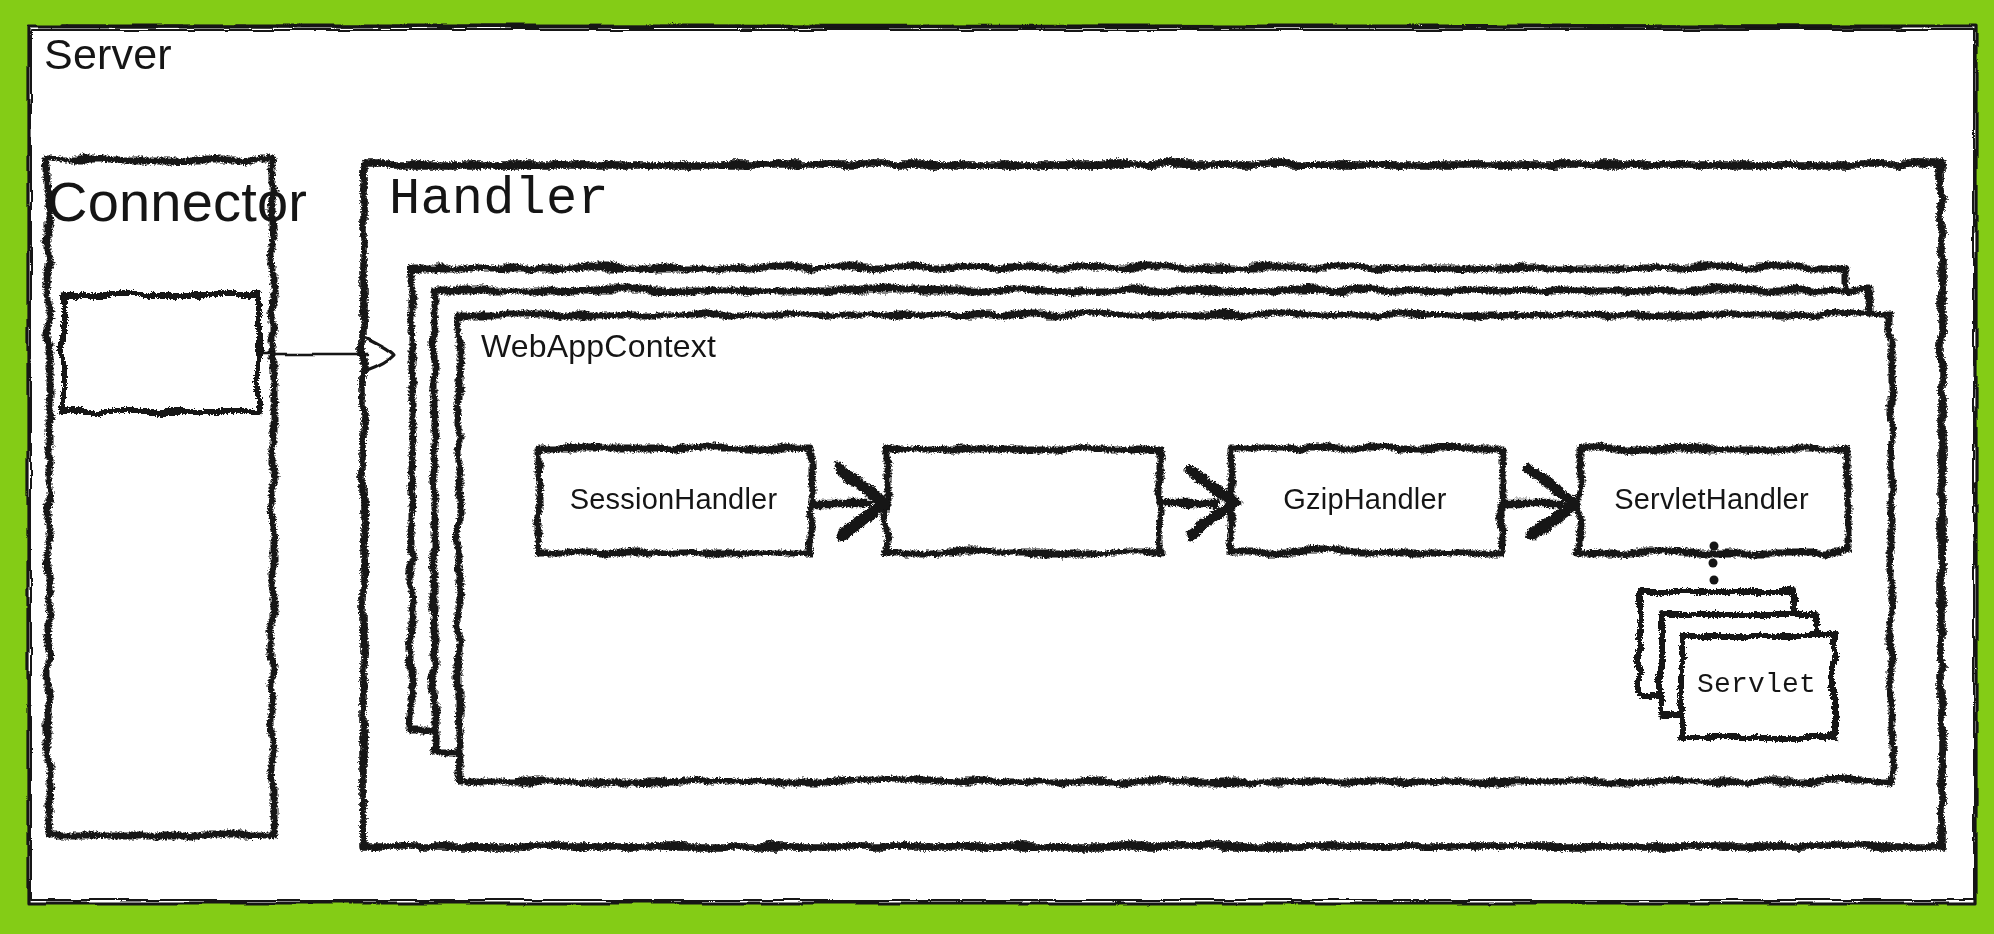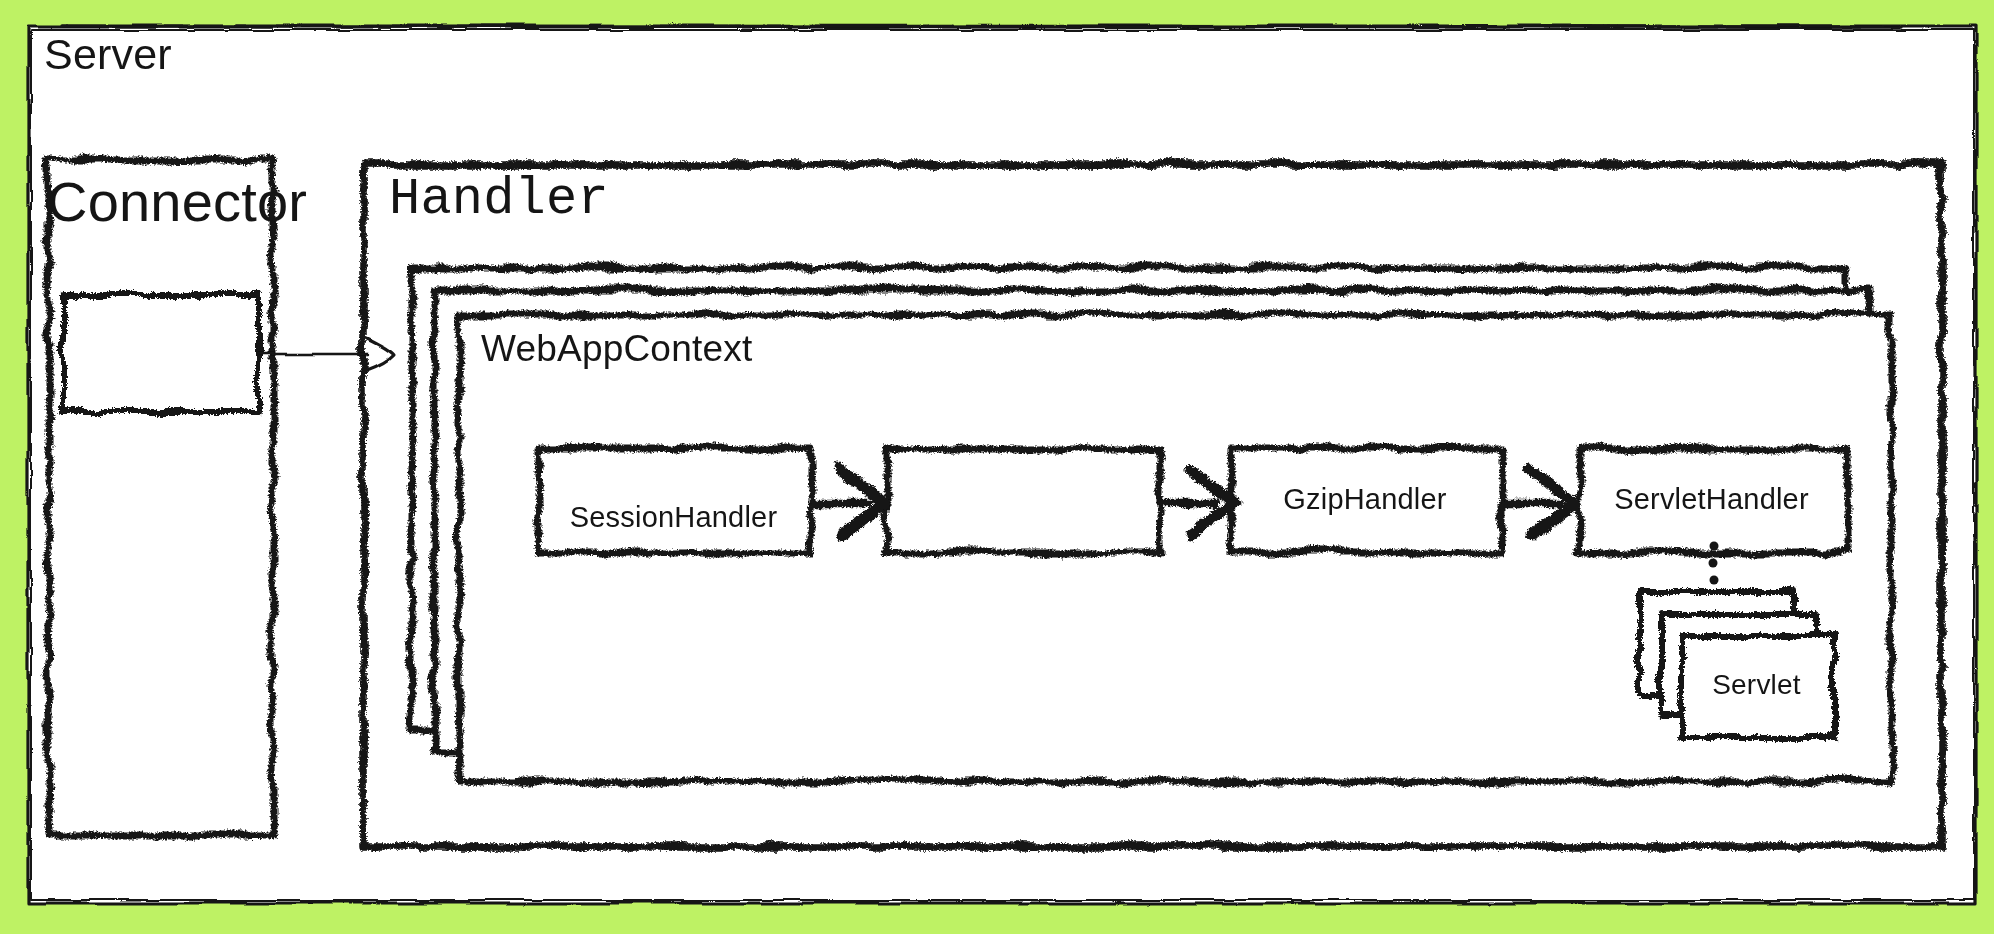--- a/index.html
+++ b/index.html
@@ -4,21 +4,21 @@
 <style>
   html, body {
     margin: 0;
     padding: 0;
     background: #ffffff;
   }
   .canvas {
     position: relative;
     width: 1994px;
     height: 934px;
-    background: #bef264;
+    background: #84cc16;
     overflow: hidden;
     font-family: "Liberation Sans", sans-serif;
   }
   .canvas svg {
     position: absolute;
     left: 0;
     top: 0;
   }
   .lbl {
     position: absolute;
@@ -30,27 +30,27 @@
   }
   .cc {
     display: flex;
     align-items: center;
     justify-content: center;
     white-space: nowrap;
   }
   #lbl-server     { left: 44px;   top: 33px;   font-size: 43px; }
   #lbl-connector  { left: 47px;   top: 174px;  width: 224px; font-size: 56px; text-align: center; }
   #lbl-handler    { left: 389px;  top: 174px;  font-size: 52px; font-family: Liberation Mono, monospace; }
-  #lbl-webapp     { left: 481px;  top: 330px;  font-size: 37px; text-align: right; }
+  #lbl-webapp     { left: 481px;  top: 330px;  font-size: 32px; text-align: right; }
   #lbl-connection { left: 62px;   top: 293px;  width: 195px;  height: 118px; font-size: 28px; }
-  #lbl-chain0     { left: 537px;  top: 465px;  width: 273px;  height: 104px; font-size: 29px; }
+  #lbl-chain0     { left: 537px;  top: 447px;  width: 273px;  height: 104px; font-size: 29px; }
   #lbl-chain1     { left: 885px;  top: 447px;  width: 273px;  height: 104px; font-size: 29px; }
   #lbl-chain2     { left: 1230px; top: 447px;  width: 270px;  height: 104px; font-size: 29px; }
   #lbl-chain3     { left: 1578px; top: 447px;  width: 267px;  height: 104px; font-size: 29px; }
-  #lbl-servlet    { left: 1680px; top: 634px;  width: 153px;  height: 102px; font-size: 28px; }
+  #lbl-servlet    { left: 1680px; top: 634px;  width: 153px;  height: 102px; font-size: 28px; font-family: Liberation Mono, monospace; }
 </style>
 </head>
 <body>
 
 <div class="canvas">
 
   <svg width="1994" height="934" viewBox="0 0 1994 934">
     <defs>
       <filter id="sketchA" filterUnits="userSpaceOnUse" x="-30" y="-30" width="2060" height="1000">
         <feTurbulence type="turbulence" baseFrequency="0.016 0.026" numOctaves="3" seed="4" result="t1"></feTurbulence>

